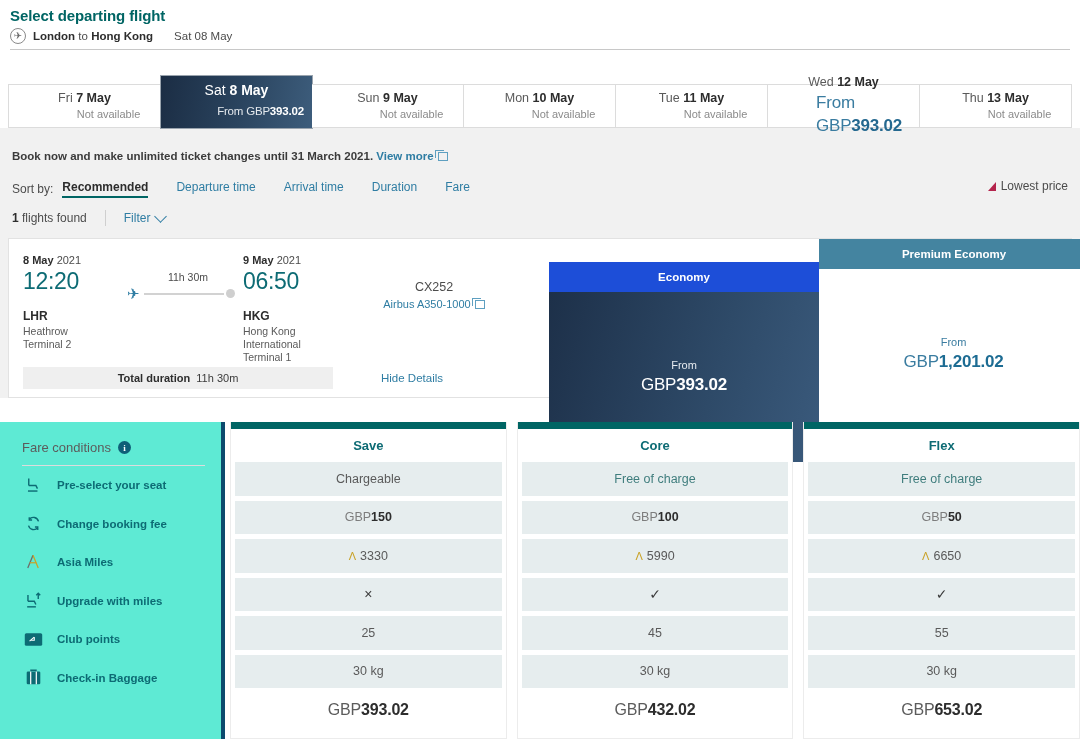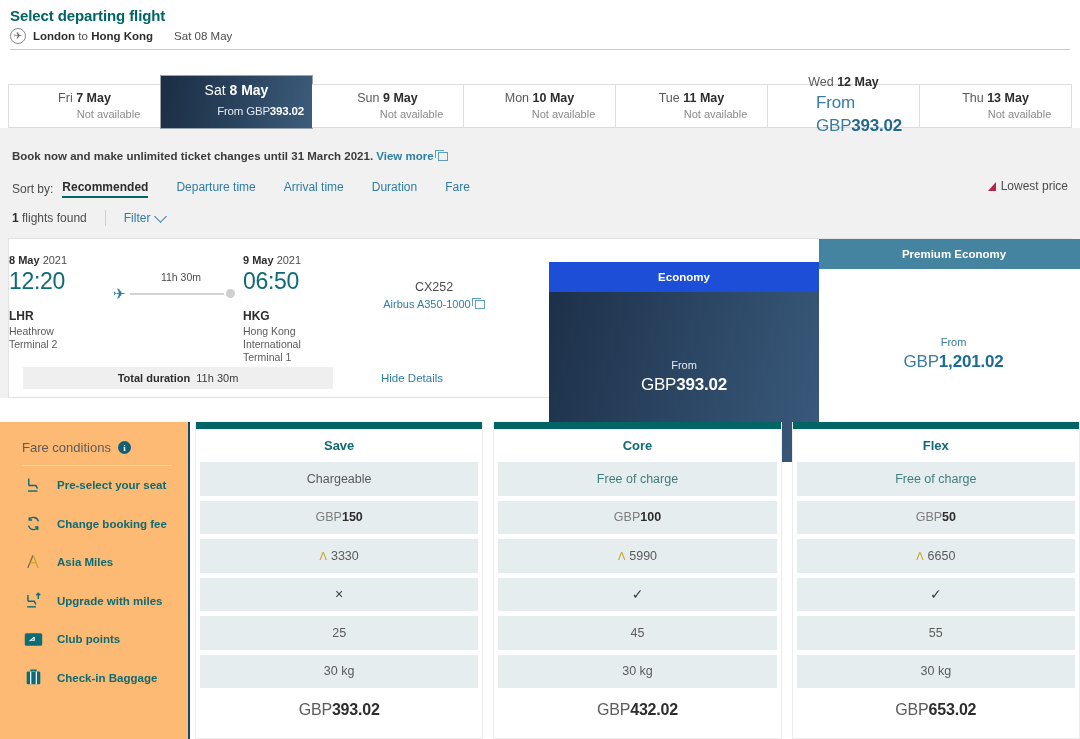--- a/index.html
+++ b/index.html
@@ -74,21 +74,21 @@
   .vdiv { width:1px; height:16px; background:#cfcfcf; margin: 0 18px; }
   .filter { color:#2f7da3; cursor:pointer; display:flex; align-items:center; gap:6px; }
   .chev { width:9px;height:9px;border-right:1.6px solid #2f7da3;border-bottom:1.6px solid #2f7da3;
           transform: rotate(45deg); margin-top:-4px; }
 
   
   .card-area { position:relative; background:#f1f1f1; }
   .card { background:#fff; margin:0 8px; border:1px solid #e2e2e2; height: 160px; position:relative; }
   .card-inner { display:flex; padding: 14px 0 0 0; height:122px; }
 
-  .leg { display:flex; width: 330px; }
+  .leg { display:flex; padding-left:14px; width: 330px; }
   .leg-col { width:96px; }
   .leg-date { font-size:11px; color:#4c4c4c; line-height:14px; }
   .leg-date b { color:#2d2d2d; }
   .leg-time { font-size:23px; color:#0d6b74; line-height:28px; letter-spacing:-0.3px; }
   .leg-code { font-size:12px; font-weight:bold; color:#2d2d2d; line-height:18px; margin-top:12px; }
   .leg-sub { font-size:10.5px; color:#5a5a5a; line-height:13px; }
   .leg-mid { flex:1; padding: 18px 8px 0 8px; position:relative; }
   .dur { font-size:10.5px; color:#4c4c4c; text-align:center; margin-bottom:3px; padding-left:14px; }
   .line-row { display:flex; align-items:center; }
   .plane { color:#2f7da3; font-size:15px; line-height:1; transform: rotate(0deg); }
@@ -127,21 +127,21 @@
   .caret-up { position:absolute; bottom:0; left:50%; transform:translateX(-50%);
               width:0;height:0;border-left:11px solid transparent;border-right:11px solid transparent;
               border-bottom:11px solid #ffffff; }
   .corner { position:absolute; right:0; bottom:0; width:0;height:0;
             border-left:12px solid transparent; border-bottom:12px solid #ffffff; }
   .chev-dn { position:absolute; bottom:10px; left:50%; transform:translateX(-50%) rotate(45deg);
              width:11px;height:11px;border-right:2px solid #2f7da3;border-bottom:2px solid #2f7da3; }
 
   
   .fares { display:flex; position:absolute; left:0; top:422px; width:1080px; height:317px; }
-  .fc-side { width:190px; background:#fdba74; border-right:2px solid #0c4a6e; padding: 18px 14px 0 22px; }
+  .fc-side { width:225px; background:#5eead4; border-right:4px solid #0c4a6e; padding: 18px 14px 0 22px; }
   .fc-title { font-size:13px; color:#5c5c5c; display:flex; align-items:center; gap:7px; }
   .info-dot { width:13px;height:13px;border-radius:50%;background:#0f5f78;color:#fff;
               font-size:9px; font-weight:bold; display:flex;align-items:center;justify-content:center;
               font-family:"Liberation Serif", serif; }
   .fc-rule { height:1px; background:#dcdcdc; margin: 10px 2px 0 0; }
   .fc-row { display:flex; align-items:center; gap:13px; height:38.5px; }
   .fc-ico { width:22px; display:flex; align-items:center; justify-content:center; }
   .fc-lbl { font-size:11.5px; font-weight:bold; color:#0d6b74; }
 
   .cols { flex:1; display:flex; gap:10px; padding-left:5px; }

